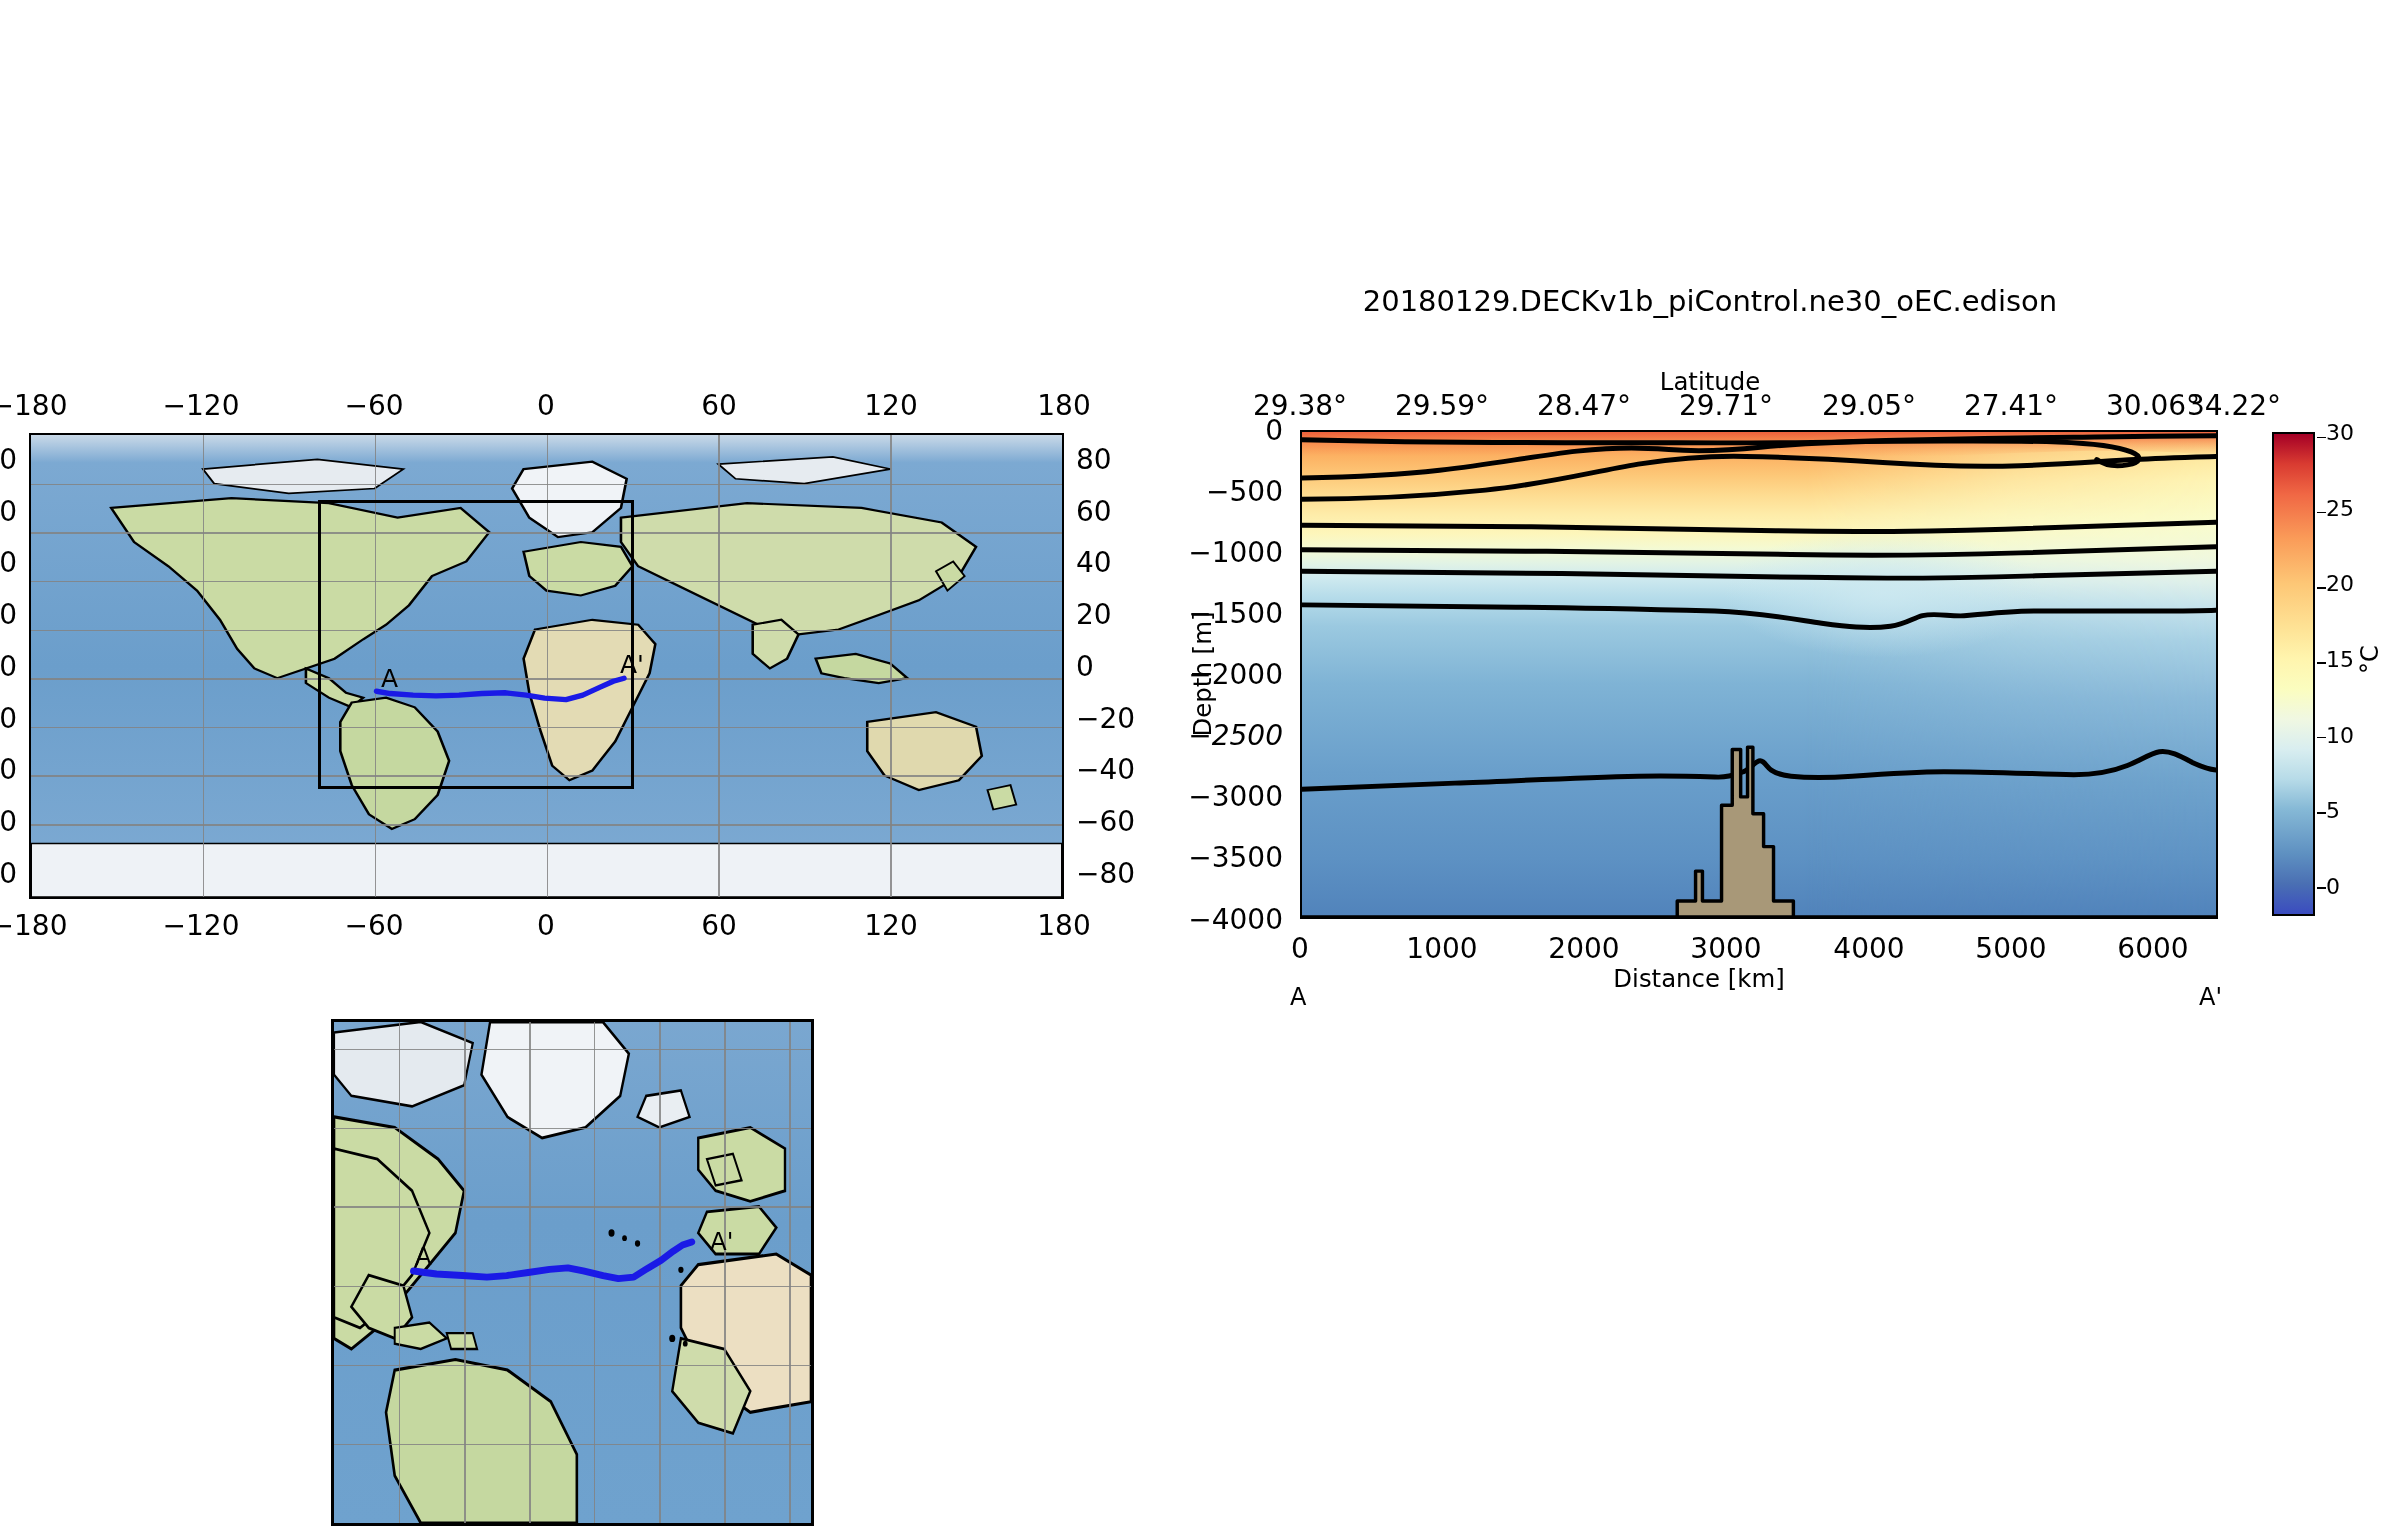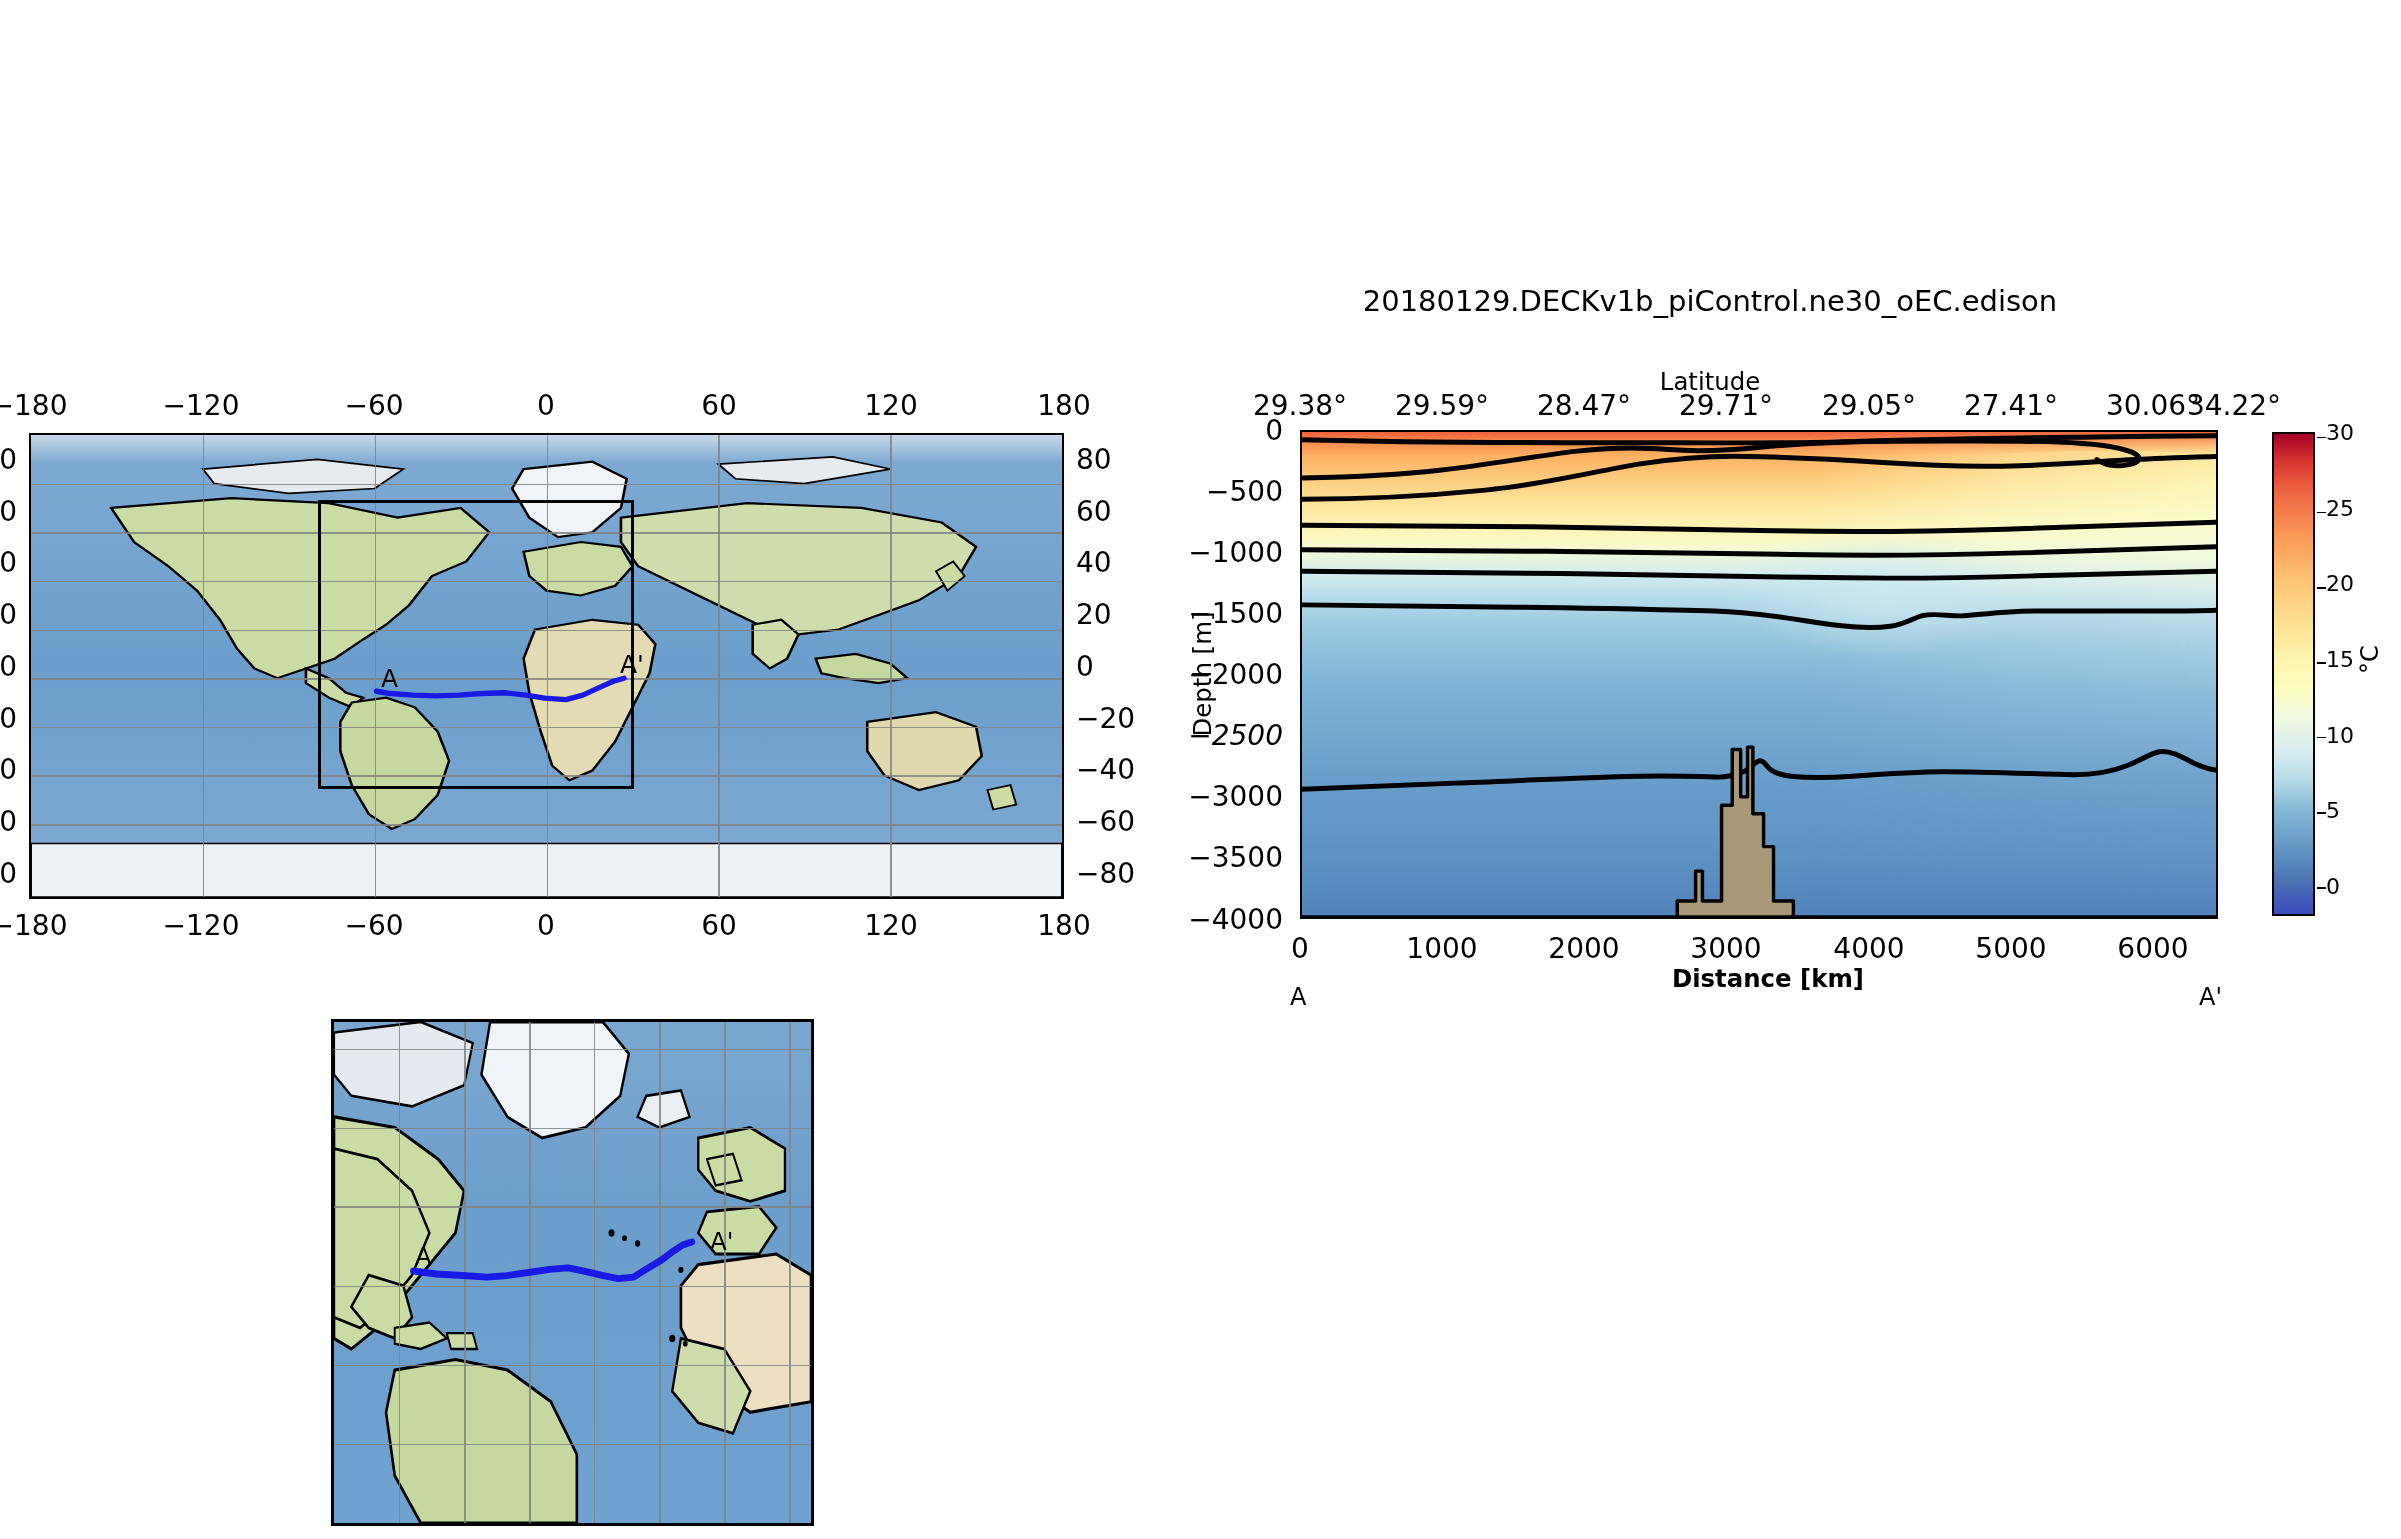--- a/index.html
+++ b/index.html
@@ -368,21 +368,21 @@
     <div class="ytickmark" style="top:37.5%"></div>
     <div class="ytickmark" style="top:50%"></div>
     <div class="ytickmark" style="top:62.5%"></div>
     <div class="ytickmark" style="top:75%"></div>
     <div class="ytickmark" style="top:87.5%"></div>
     <div class="ytickmark" style="top:100%"></div>
   </div>
 
   <div id="depth-label">Depth [m]</div>
 
-  <div class="axlabel" style="left:1768px;top:964px;transform:translateX(-50%);font-weight:bold;">Distance [km]</div>
+  <div class="axlabel" style="left:1699px;top:964px;transform:translateX(-50%);">Distance [km]</div>
 
   <div class="endlabel" style="left:1290px;top:983px;">A</div>
   <div class="endlabel" style="left:2199px;top:983px;">A'</div>
 
   <div id="cbar">
     <div class="cbtick" style="top:94.4%"></div>
     <div class="cbtick" style="top:78.8%"></div>
     <div class="cbtick" style="top:63.1%"></div>
     <div class="cbtick" style="top:47.5%"></div>
     <div class="cbtick" style="top:31.9%"></div>

